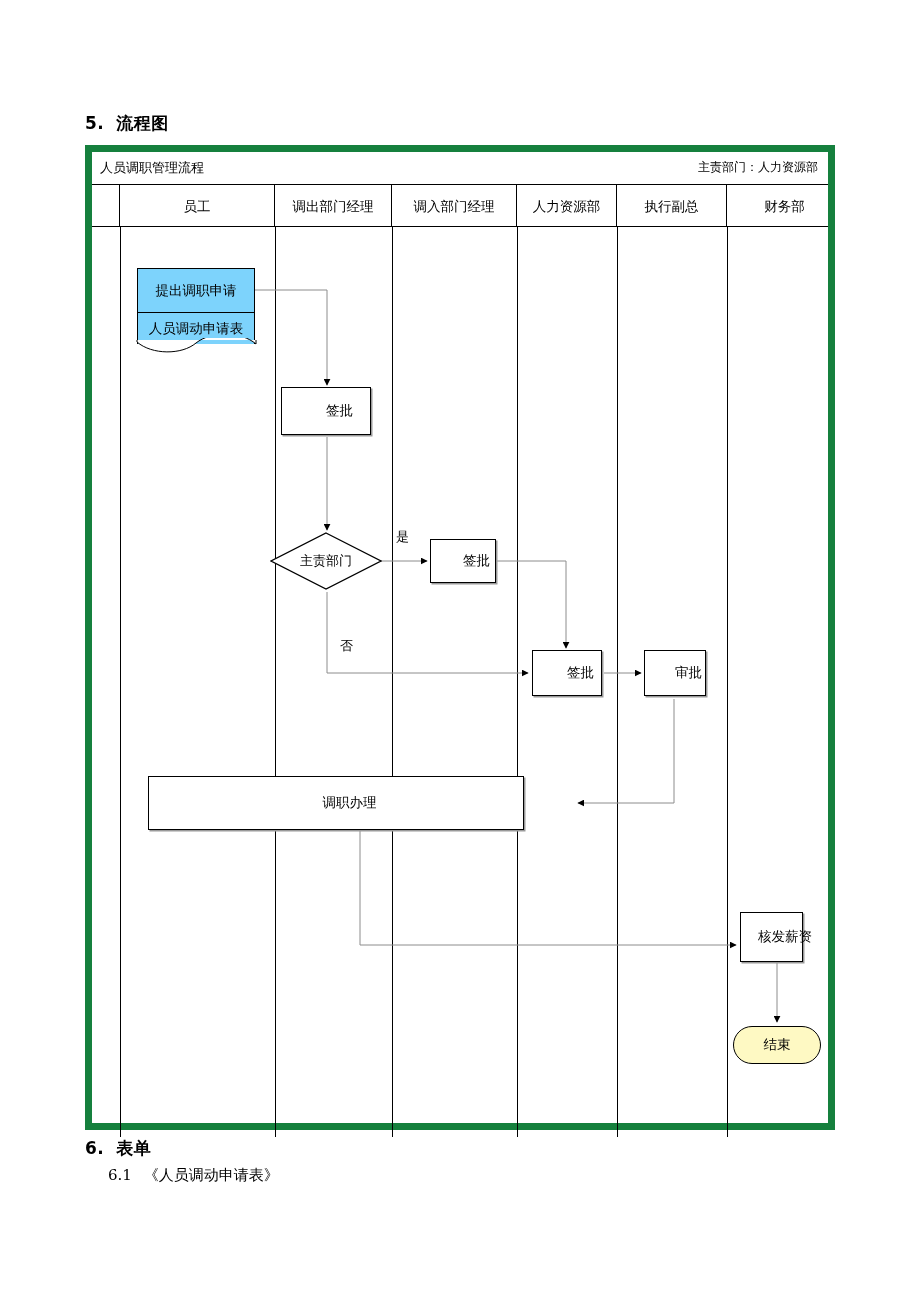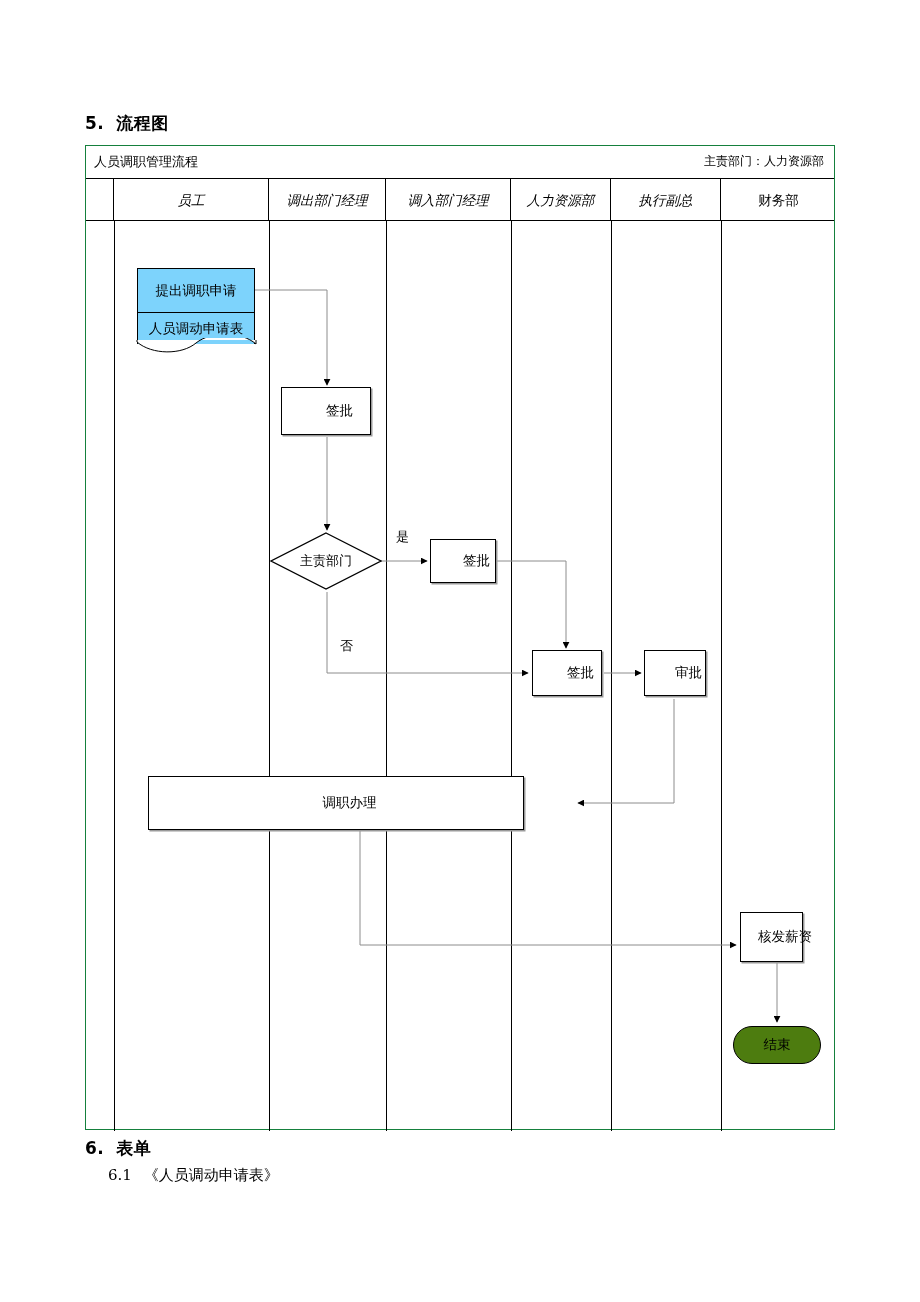--- a/index.html
+++ b/index.html
@@ -36,21 +36,21 @@
   .sub-item .subnum { margin-right: 12px; }
 
   
   #swim-table {
     position: absolute;
     left: 85px;
     top: 145px;
     width: 750px;
     height: 985px;
     box-sizing: border-box;
-    border: 1px solid #15803d;
+    border: 7px solid #15803d;
   }
   .title-row {
     position: absolute;
     left: 0; top: 0;
     width: 100%;
     height: 33px;
     box-sizing: border-box;
     border-bottom: 1px solid #000;
   }
   .title-row .t-left {
@@ -80,21 +80,21 @@
     position: absolute;
     top: 0;
     height: 42px;
     line-height: 42px;
     text-align: center;
     font-family: "DejaVu Serif", "Liberation Serif", serif;
     font-size: 13.5px;
     box-sizing: border-box;
     white-space: nowrap;
   }
-  .hcell.divider { border-right: 1px solid #000; font-style: italic; }
+  .hcell.divider { border-right: 1px solid #000; }
 
   
   .lane-line {
     position: absolute;
     top: 75px;
     width: 1px;
     height: 910px;
     background: #000;
   }
 
@@ -136,21 +136,21 @@
     font-size: 13.5px;
     white-space: nowrap;
   }
   .doc-wave { position: absolute; }
 
   .terminator {
     position: absolute;
     box-sizing: border-box;
     border: 1px solid #000;
     border-radius: 22px;
-    background: #4d7c0f;
+    background: #fef9c3;
     display: flex;
     align-items: center;
     justify-content: center;
     font-family: "DejaVu Serif", "Liberation Serif", serif;
     font-size: 13.5px;
     white-space: nowrap;
   }
 
   .diamond-wrap { position: absolute; }
   .diamond-wrap .dlabel {

